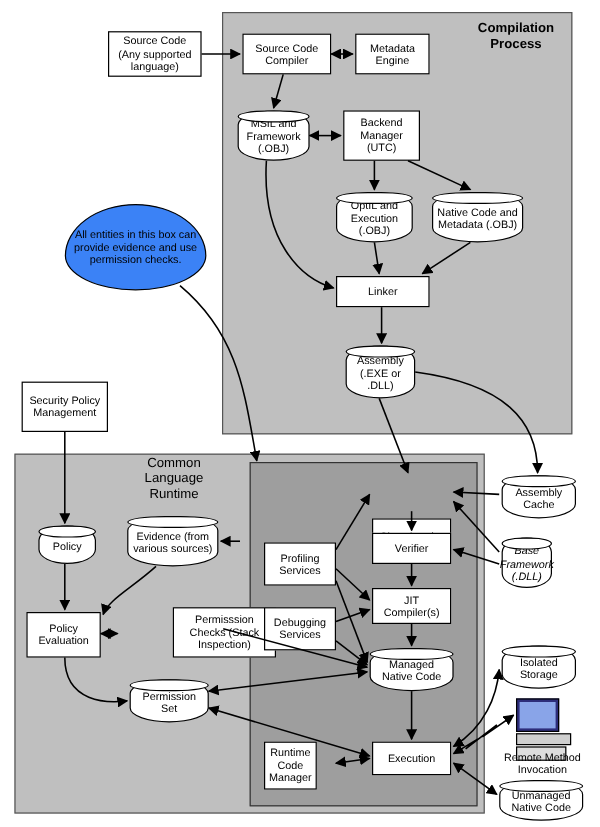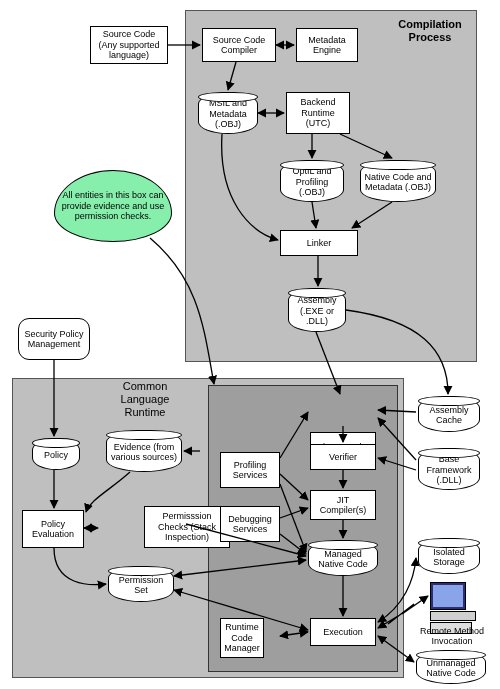--- a/index.html
+++ b/index.html
@@ -72,21 +72,21 @@
     height: 10px;
     border: 1px solid #000;
     border-radius: 50%/6px;
     background: #fff;
     box-sizing: border-box;
   }
 
   
   .cloud {
     position: absolute;
-    background: #86efac;
+    background: #3b82f6;
     font-size: 9px;
     line-height: 1.2;
     text-align: center;
     display: flex; align-items: center; justify-content: center;
     padding: 6px;
     box-sizing: border-box;
     border: 1px solid #000;
     border-radius: 50% 50% 50% 50% / 60% 60% 40% 40%;
   }
   .cloud::before, .cloud::after {
@@ -146,47 +146,47 @@
 (Any supported
 language)</div>
 
   <div class="box" style="left:202px; top:28px; width:74px; height:34px;">Source Code
 Compiler</div>
 
   <div class="box" style="left:296px; top:28px; width:62px; height:34px;">Metadata
 Engine</div>
 
   <div class="cyl" style="left:198px; top:92px; width:60px; height:42px;">MSIL and
-Metadata
+Framework
 (.OBJ)</div>
 
   <div class="box" style="left:286px; top:92px; width:64px; height:42px;">Backend
-Runtime
+Manager
 (UTC)</div>
 
   <div class="cyl" style="left:280px; top:160px; width:64px; height:42px;">OptIL and
-Profiling
+Execution
 (.OBJ)</div>
 
   <div class="cyl" style="left:360px; top:160px; width:76px; height:42px;">Native Code
 and Metadata
 (.OBJ)</div>
 
   <div class="box" style="left:280px; top:230px; width:78px; height:26px;">Linker</div>
 
   <div class="cyl" style="left:288px; top:288px; width:58px; height:44px;">Assembly
 (.EXE or
 .DLL)</div>
 
   <div class="cloud" style="left:54px; top:170px; width:118px; height:72px;">All entities in this
 box can provide
 evidence and use
 permission checks.</div>
 
-  <div class="box" style="left:18px; top:318px; width:72px; height:42px;border-radius:11px;">Security
+  <div class="box" style="left:18px; top:318px; width:72px; height:42px;">Security
 Policy
 Management</div>
 
   <div class="panel" style="left:12px; top:378px; width:390px; height:298px;"></div>
   <div class="panel-title" style="left:110px; top:380px; width:70px; font-weight:normal;">Common
 Language
 Runtime</div>
 
   <div class="panel-dark" style="left:208px; top:385px; width:188px; height:285px;"></div>
 
@@ -218,21 +218,21 @@
 Loader</div>
   <div class="box" style="left:310px; top:444px; width:66px; height:26px;">Verifier</div>
   <div class="box" style="left:310px; top:490px; width:66px; height:30px;">JIT
 Compiler(s)</div>
   <div class="cyl" style="left:308px; top:540px; width:70px; height:36px;">Managed
 Native Code</div>
   <div class="box" style="left:310px; top:618px; width:66px; height:28px;">Execution</div>
 
   <div class="cyl" style="left:418px; top:396px; width:62px; height:36px;">Assembly
 Cache</div>
-  <div class="cyl" style="left:418px; top:448px; width:62px; height:42px;">Base
+  <div class="cyl" style="left:418px; top:448px; width:42px; height:42px;font-style:italic;">Base
 Framework
 (.DLL)</div>
   <div class="cyl" style="left:418px; top:538px; width:62px; height:36px;">Isolated
 Storage</div>
 
   <div class="pc" style="left:430px; top:582px;">
     <div class="monitor"></div>
     <div class="base"></div>
     <div class="kb"></div>
   </div>

